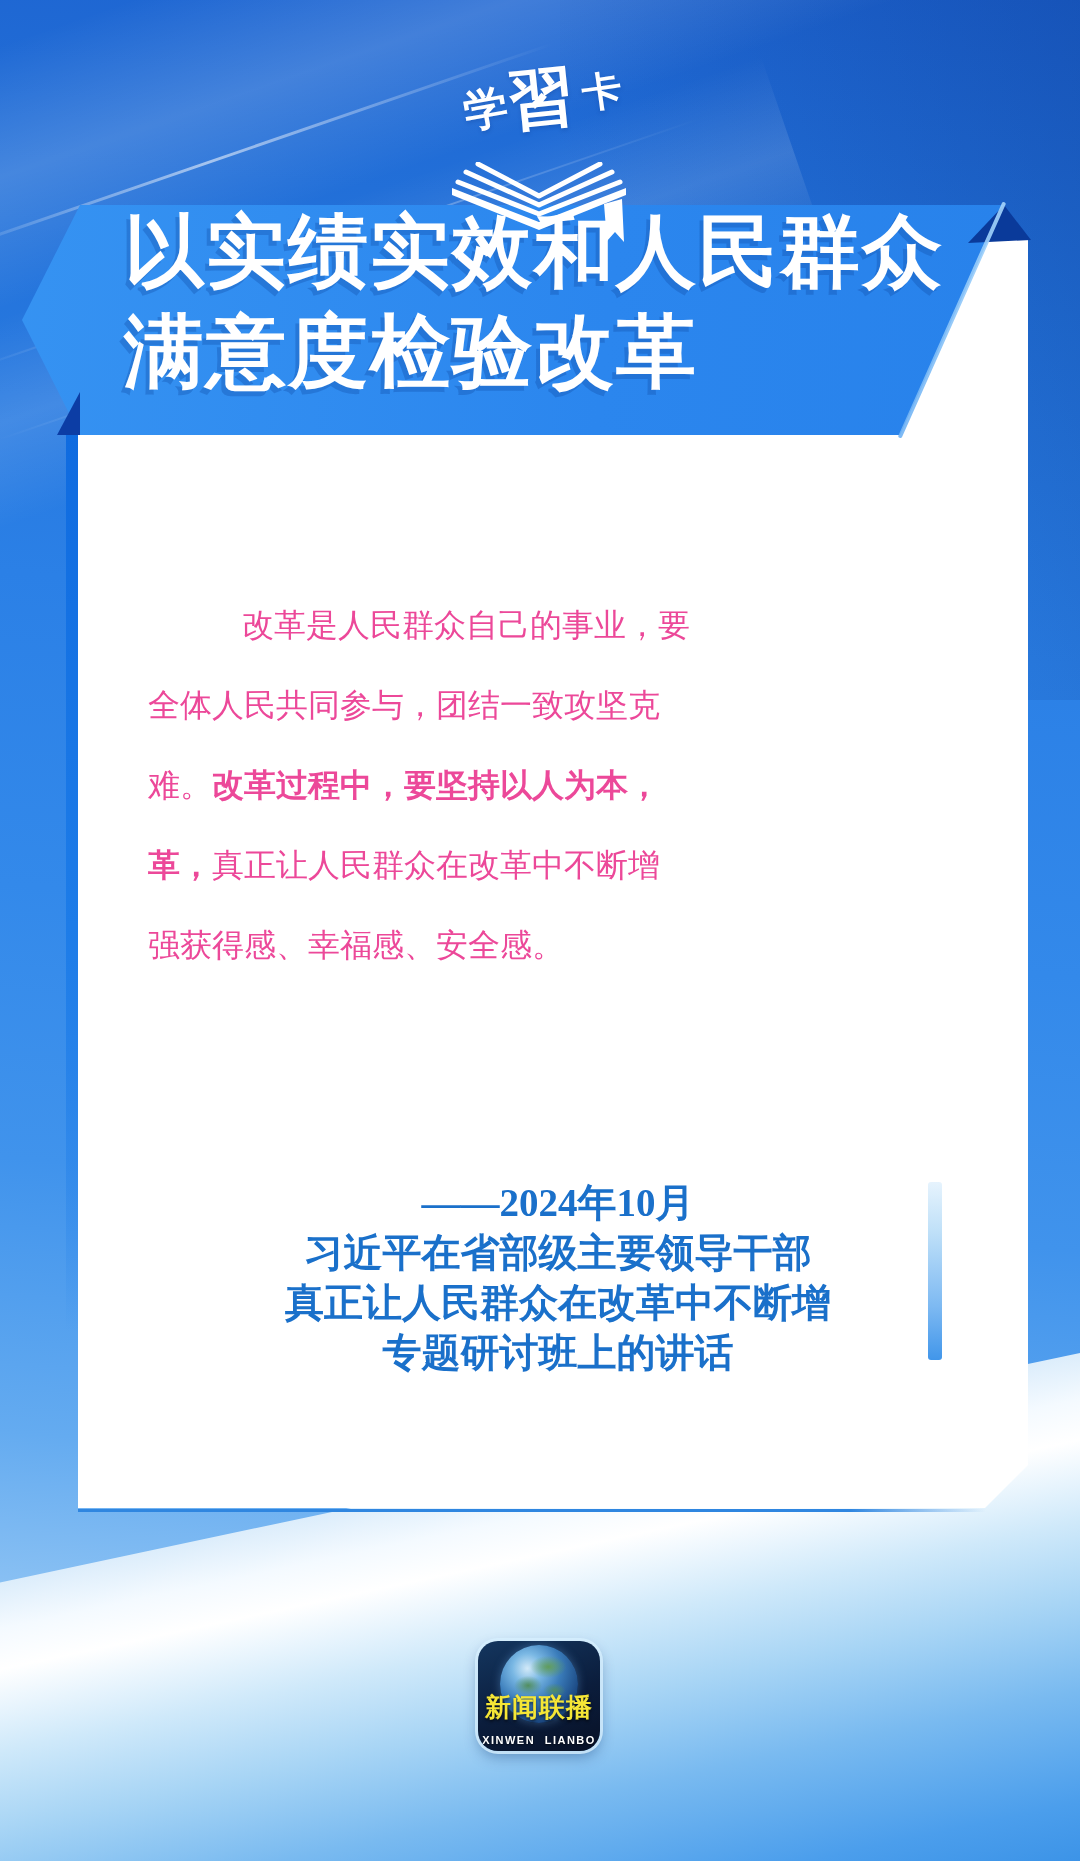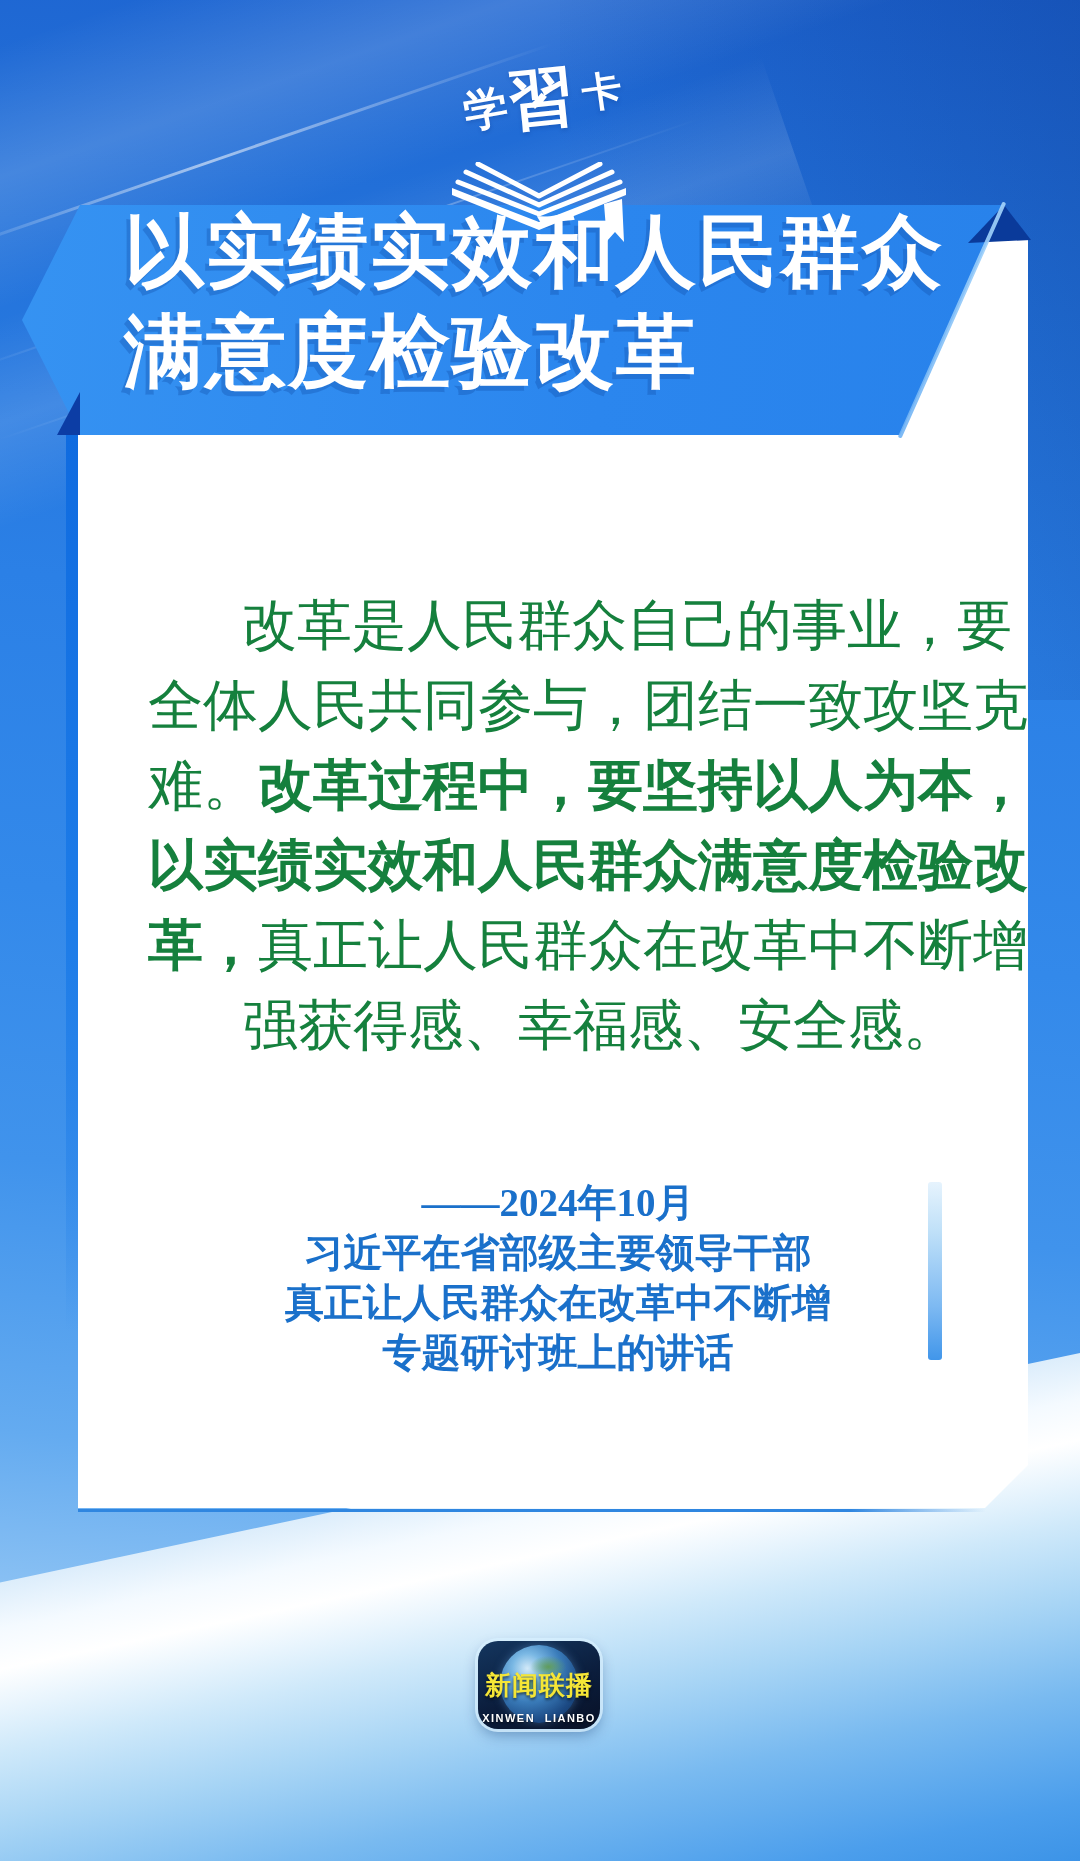--- a/index.html
+++ b/index.html
@@ -81,38 +81,38 @@
   .card-left-stripe{
     position:absolute; left:66px; top:432px; width:12px; height:900px;
     background:linear-gradient(180deg,#0f6be0 0%, #1d7ce8 55%, rgba(80,160,235,0) 100%);
   }
   .card{
     position:absolute; left:78px; top:237px; width:950px; height:1271px; background:#ffffff;
     clip-path:polygon(0 0, 100% 0, 100% calc(100% - 43px), calc(100% - 43px) 100%, 0 100%);
   }
   .quote{
     position:absolute; left:70px; top:348px; width:810px;
-    color:#15803d; font-size:55px;text-align:right;
+    color:#ec4899; font-size:32px;
   }
   .q-line{line-height:80px; white-space:nowrap;}
   .q-line.indent{text-indent:94px;}
   .q-bold{font-weight:900;}
   .attribution{
     position:absolute; right:120px; top:941px; width:700px; text-align:right;
     font-family:"Liberation Serif","DejaVu Serif",serif;
     color:#1a70ca; font-size:39px; font-weight:700;
   }
   .attr-line{line-height:50px; white-space:nowrap;text-align:center;}
   .attr-bar{
     position:absolute; left:928px; top:1182px; width:14px; height:178px; border-radius:3px;
     background:linear-gradient(180deg,#e6f3fd 0%, #bfe0f8 28%, #7db9f2 70%, #4196ea 100%);
   }
   
   .app-icon{
-    position:absolute; left:478px; top:1641px; width:122px; height:88px; border-radius:20px;
+    position:absolute; left:478px; top:1641px; width:122px; height:110px; border-radius:20px;
     background:linear-gradient(160deg,#14365f 0%, #0b1d3c 55%, #081126 100%);
     box-shadow:0 0 0 3px rgba(215,240,255,.8), 0 6px 14px rgba(0,40,100,.35);
     overflow:hidden;
   }
   .globe{
     position:absolute; left:22px; top:4px; width:78px; height:78px; border-radius:50%;
     background:
       radial-gradient(26px 16px at 62% 28%, rgba(96,156,84,.95), rgba(96,156,84,0) 70%),
       radial-gradient(20px 14px at 36% 52%, rgba(76,136,72,.85), rgba(76,136,72,0) 70%),
       radial-gradient(16px 10px at 70% 58%, rgba(86,146,78,.75), rgba(86,146,78,0) 70%),
@@ -144,21 +144,20 @@
   <div class="streak-line s3"></div>
   <div class="bottom-fan"></div>
 
   <div class="card-bottom-line"></div>
   <div class="card-left-stripe"></div>
   <div class="card">
     <div class="quote">
         <div class="q-line indent"><span>改革是人民群众自己的事业，要</span></div>
         <div class="q-line"><span>全体人民共同参与，团结一致攻坚克</span></div>
         <div class="q-line"><span>难。</span><span class="q-bold">改革过程中，要坚持以人为本，</span></div>
-        <div class="q-line"><span class="q-bold">以实绩实效和人民群众满意度检验改</span></div>
         <div class="q-line"><span class="q-bold">革，</span><span>真正让人民群众在改革中不断增</span></div>
         <div class="q-line"><span>强获得感、幸福感、安全感。</span></div>
       </div>
     <div class="attribution">
         <div class="attr-line">——2024年10月</div>
         <div class="attr-line">习近平在省部级主要领导干部</div>
         <div class="attr-line">真正让人民群众在改革中不断增</div>
         <div class="attr-line">专题研讨班上的讲话</div>
       </div>
   </div>

